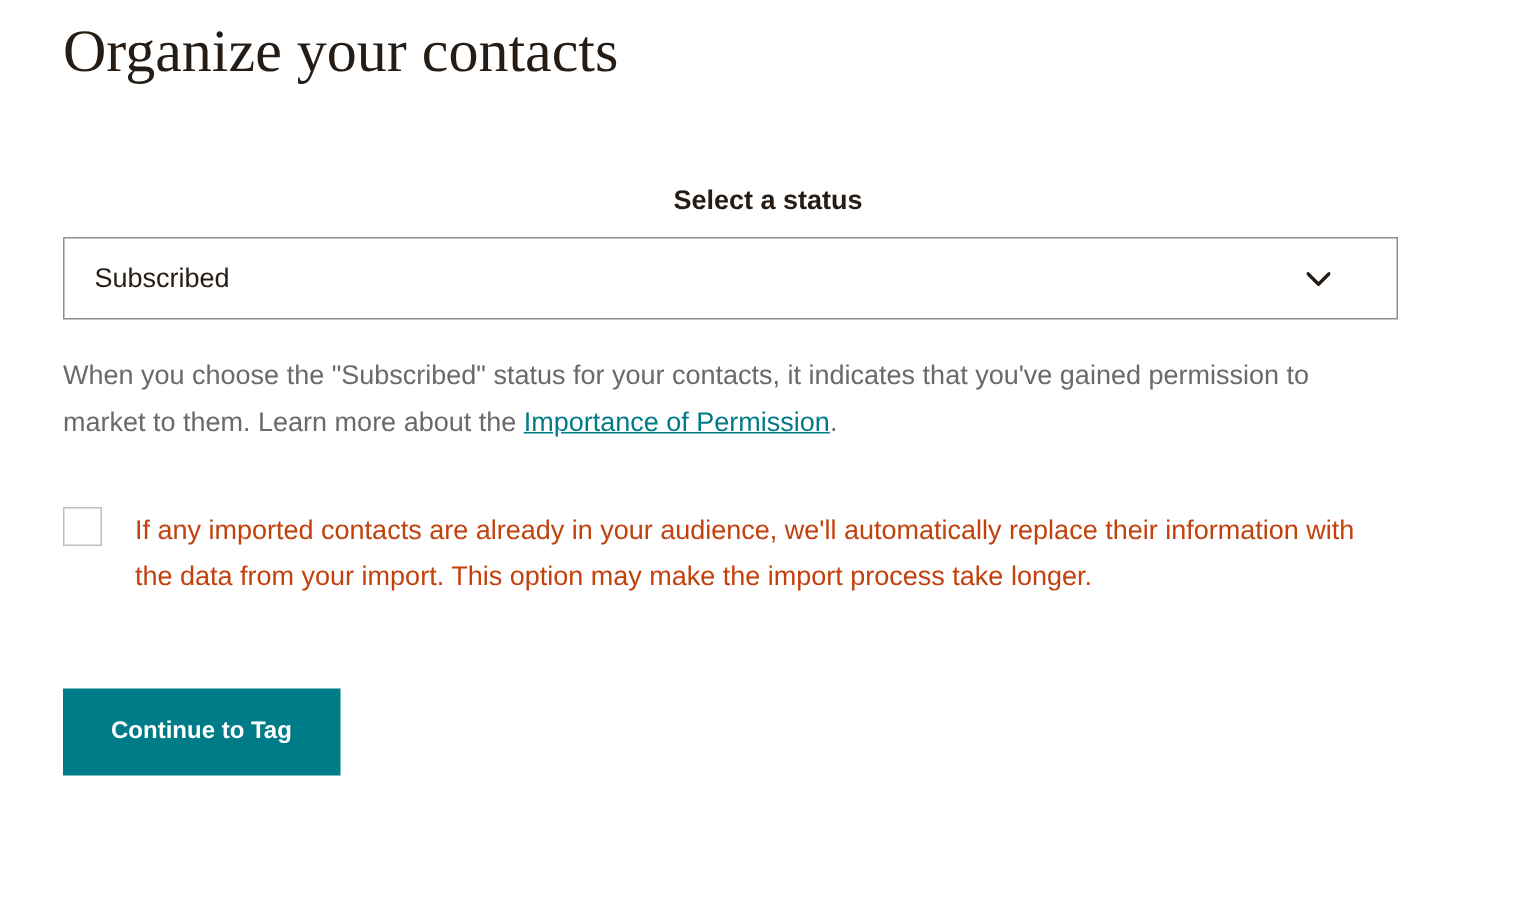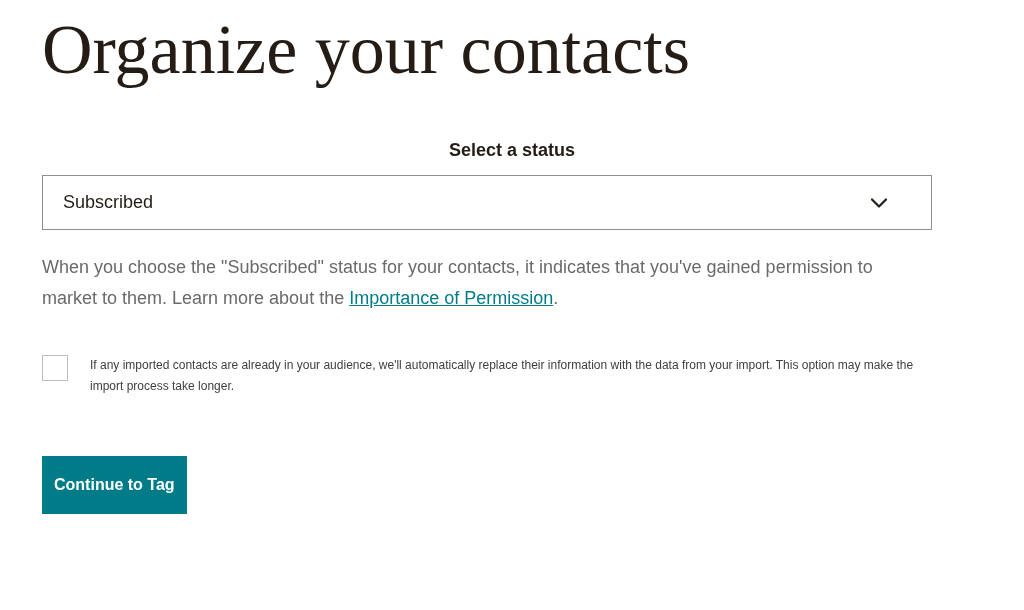--- a/index.html
+++ b/index.html
@@ -6,24 +6,24 @@
     body {
       font-family: -apple-system, BlinkMacSystemFont, "Helvetica Neue", Helvetica, Arial, sans-serif;
       background: #ffffff;
       color: #2b2b2b;
       padding: 10px 42px 30px 42px;
       width: 1024px;
     }
     .page-title {
       font-family: Georgia, "Times New Roman", serif;
       font-weight: 400;
-      font-size: 70px;
+      font-size: 40px;
       color: #241c15;
       letter-spacing: 0;
-      margin-bottom: 50px;
+      margin-bottom: 66px;
     }
     .field-label {
       font-size: 18px;
       font-weight: 600;
       color: #241c15;
       margin-bottom: 14px;
       display: block;
       text-align: center;
     }
     .select-wrapper {
@@ -81,31 +81,31 @@
       cursor: pointer;
       margin-top: 0;
     }
     .checkbox-content { flex: 1; }
     .checkbox-title {
       font-size: 18px;
       color: #241c15;
       margin-bottom: 4px;
     }
     .checkbox-desc {
-      font-size: 12px;
+      font-size: 18px;
       line-height: 1.7;
-      color: #404040;
+      color: #c2410c;
     }
     .primary-button {
       background: #007c89;
       color: #ffffff;
       font-size: 16px;
       font-weight: 600;
       border: none;
-      padding: 20px 12px;
+      padding: 20px 32px;
       cursor: pointer;
     }
   </style>
 </head>
 <body>
 
 
 
 <h1 class="page-title">Organize your contacts</h1>
 

